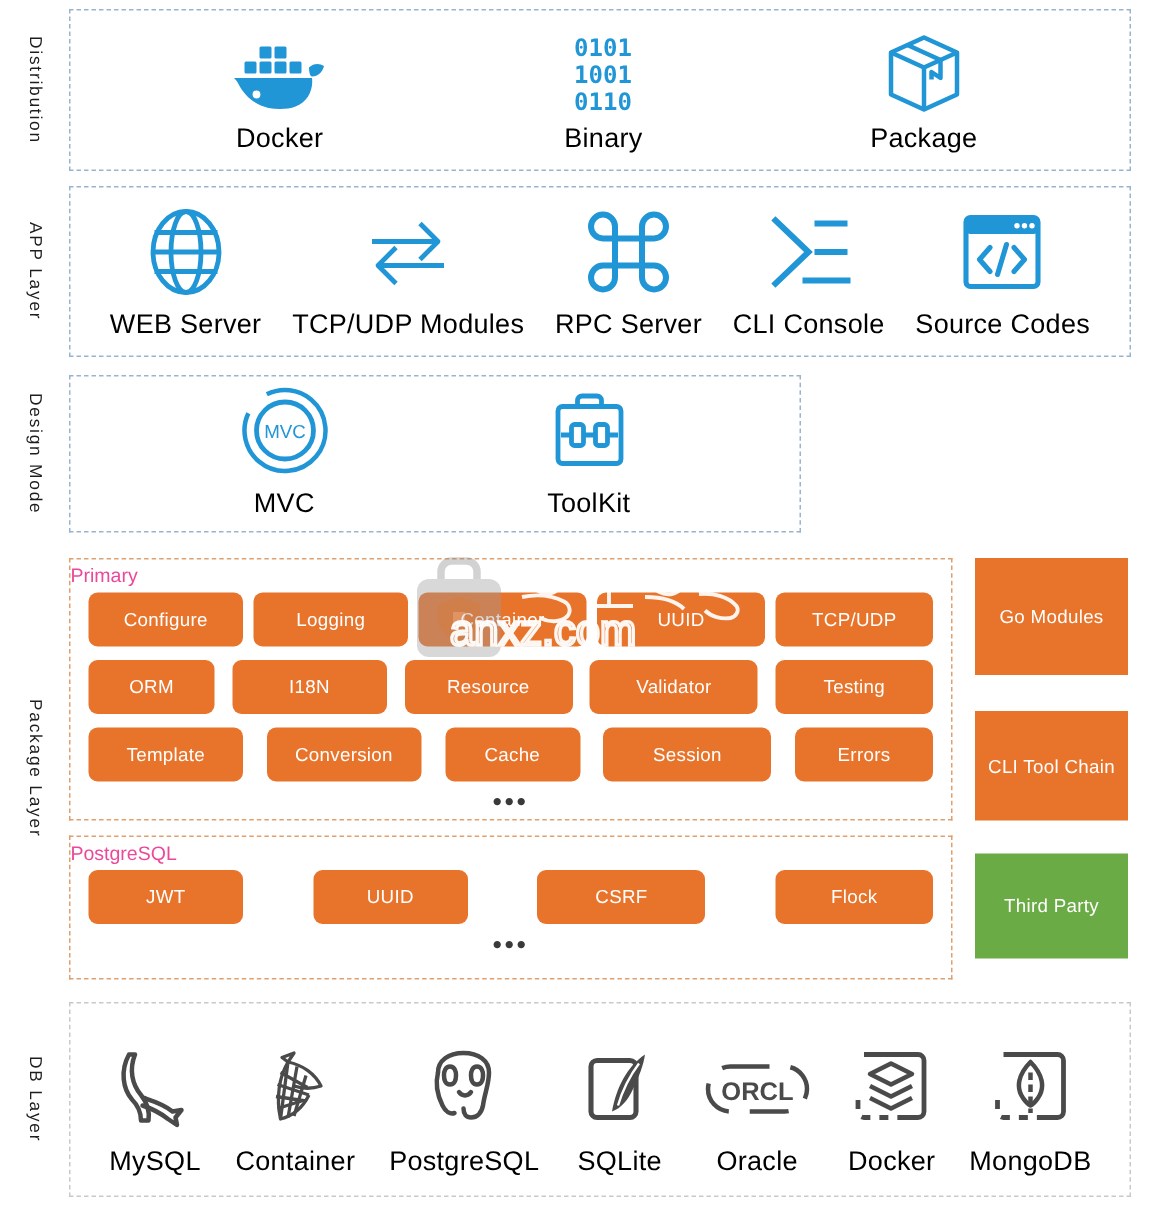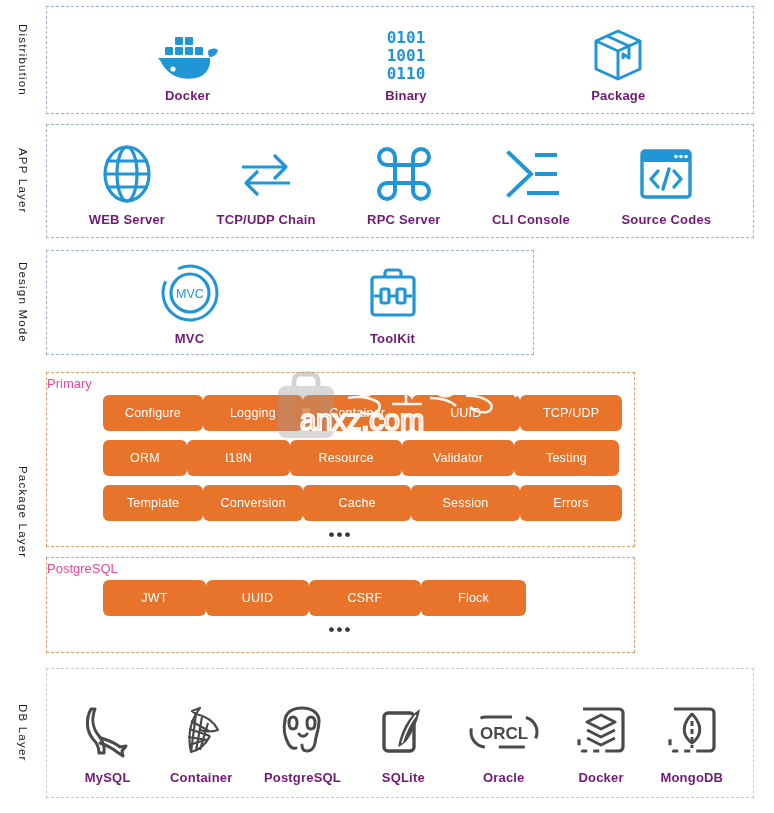--- a/index.html
+++ b/index.html
@@ -27,29 +27,29 @@
   .box.blue{border:1.6px dashed #9ab4cf;}
   .box.gray{border:1.6px dashed #c9c9c9;}
 
   .items{
     display:flex;align-items:flex-end;justify-content:space-around;
     height:100%;box-sizing:border-box;
   }
   .item{display:flex;flex-direction:column;align-items:center;justify-content:flex-end;}
   .item .glyph{display:flex;align-items:flex-start;justify-content:center;}
   .item .cap{
-    margin-top:7px;font-size:13px;color:#701a75;white-space:nowrap;letter-spacing:.2px;font-weight:bold;
+    margin-top:7px;font-size:18px;color:#000000;white-space:nowrap;letter-spacing:.2px;
   }
   .pkg-main{position:absolute;box-sizing:border-box;border:1.6px dashed #e0a06e;}
   .pkg-title{
     position:absolute;left:0;right:0;top:3px;text-align:left;
     font-size:13px;color:#ec4899;
   }
   .chip-rows{position:absolute;left:12px;right:12px;top:22px;}
-  .chip-row{display:flex;justify-content:flex-start;margin-bottom:9px;margin-left:44px;}
+  .chip-row{display:flex;justify-content:space-between;margin-bottom:9px;}
   .chip{
     height:36px;border-radius:6px;background:#e8742c;
     display:flex;align-items:center;justify-content:center;
     color:#ffffff;font-size:12.5px;letter-spacing:.2px;
     box-sizing:border-box;
   }
   .dots{
     text-align:center;font-size:17px;color:#3a3a3a;letter-spacing:2px;
     line-height:10px;margin-top:1px;font-weight:bold;
   }
@@ -153,21 +153,21 @@
 
         <div class="item">
           <div class="glyph">
             <svg class="svgicon" width="72" height="62" viewBox="0 0 72 62">
               <g fill="none" stroke="#2196d6" stroke-width="3.2" stroke-linejoin="round">
                 <path d="M12 24 H56 L44 12 M56 24 L44 36"></path>
                 <path d="M60 40 H16 L28 28 M16 40 L28 52"></path>
               </g>
             </svg>
           </div>
-          <div class="cap">TCP/UDP Chain</div>
+          <div class="cap">TCP/UDP Modules</div>
         </div>
 
         <div class="item">
           <div class="glyph">
             <svg class="svgicon" width="62" height="62" viewBox="0 0 62 62">
               <g fill="none" stroke="#2196d6" stroke-width="4" stroke-linejoin="round">
                 <path d="M22 22 H40 V40 H22 Z"></path>
                 <path d="M22 22 V14 a8 8 0 1 0 -8 8 Z"></path>
                 <path d="M40 22 V14 a8 8 0 1 1 8 8 Z"></path>
                 <path d="M22 40 V48 a8 8 0 1 1 -8 -8 Z"></path>
@@ -271,42 +271,47 @@
         <div class="chip" style="width:84px">ORM</div>
         <div class="chip" style="width:103px">I18N</div>
         <div class="chip" style="width:112px">Resource</div>
         <div class="chip" style="width:112px">Validator</div>
         <div class="chip" style="width:105px">Testing</div>
       </div>
 
       <div class="chip-row">
         <div class="chip" style="width:103px">Template</div>
         <div class="chip" style="width:103px">Conversion</div>
-        <div class="chip" style="width:111px">Cache</div>
+        <div class="chip" style="width:90px">Cache</div>
         <div class="chip" style="width:112px">Session</div>
-        <div class="chip" style="width:105px">Errors</div>
+        <div class="chip" style="width:92px">Errors</div>
       </div>
 
       <div class="dots">•••</div>
     </div>
   </div>
 
   <div class="pkg-main" style="left:46px;top:557px;width:589px;height:96px;">
     <div class="pkg-title">PostgreSQL</div>
     <div class="chip-rows">
       <div class="chip-row">
         <div class="chip" style="width:103px">JWT</div>
         <div class="chip" style="width:103px">UUID</div>
         <div class="chip" style="width:112px">CSRF</div>
         <div class="chip" style="width:105px">Flock</div>
       </div>
       <div class="dots">•••</div>
     </div>
   </div>
 
+  <div class="side-col" style="left:650px;top:372px;width:102px;height:281px;">
+    <div class="side-box o" style="height:78px;margin-bottom:24px;">Go Modules</div>
+    <div class="side-box o" style="height:73px;margin-bottom:22px;">CLI Tool Chain</div>
+    <div class="side-box g" style="height:70px;">Third Party</div>
+  </div>
 
   <div class="layer" style="left:0;top:668px;width:774px;height:130px;">
     <div class="side-label">
       <span>DB Layer</span>
     </div>
     <div class="box gray" style="margin-right:20px;">
       <div class="items" style="padding:10px 14px 12px 14px;">
 
         <div class="item">
           <div class="glyph">

